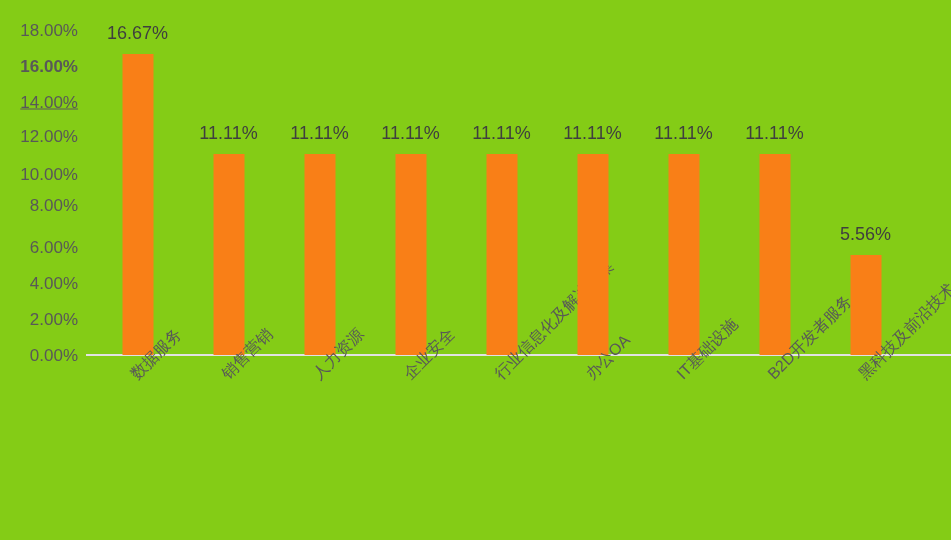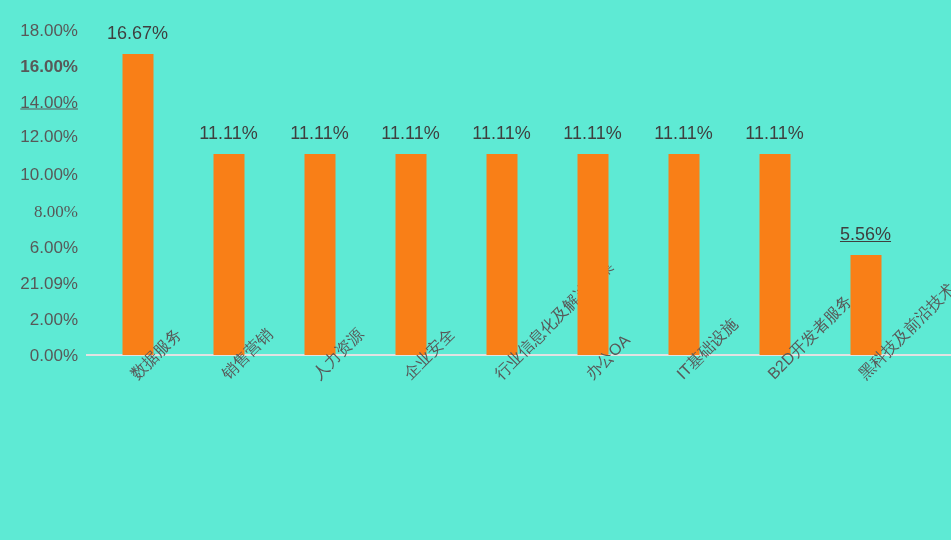--- a/index.html
+++ b/index.html
@@ -11,21 +11,21 @@
     width: 951px;
     height: 540px;
     overflow: hidden;
     font-family: "Liberation Sans", "DejaVu Sans", sans-serif;
   }
 
   #chart-root {
     position: relative;
     width: 951px;
     height: 540px;
-    background: #5eead4;
+    background: #84cc16;
   }
 
   
   .y-axis {
     position: absolute;
     left: 0;
     top: 0;
     width: 86px;
     height: 540px;
   }
@@ -94,23 +94,23 @@
 <body>
 
 <div id="chart-root">
 
   <div class="y-axis">
       <div class="y-tick" style="top: 30px;">18.00%</div>
       <div class="y-tick" style="top: 66.1111px; font-weight: bold;">16.00%</div>
       <div class="y-tick" style="top: 102.222px; text-decoration: underline;">14.00%</div>
       <div class="y-tick" style="top: 136px; padding-left: 24px;">12.00%</div>
       <div class="y-tick" style="top: 174.444px;">10.00%</div>
-      <div class="y-tick" style="top: 211px; font-family: Liberation Serif, serif;">8.00%</div>
+      <div class="y-tick" style="top: 205px;">8.00%</div>
       <div class="y-tick" style="top: 246.667px;">6.00%</div>
-      <div class="y-tick" style="top: 282.778px;">21.09%</div>
+      <div class="y-tick" style="top: 282.778px;">4.00%</div>
       <div class="y-tick" style="top: 318.889px;">2.00%</div>
       <div class="y-tick" style="top: 355px;">0.00%</div>
     </div>
 
   <div class="plot">
     <div class="baseline" style="top: 354px;"></div>
   <div class="bar-slot" style="left: 6px; text-align: right;">
         <div class="bar" style="background: rgb(249, 127, 23); height: 300.986px; top: 54.0139px;"></div>
         <div class="bar-value" style="top: 24.0139px;">16.67%</div>
         <div class="cat-label" style="top: 371px; margin-left: -10px;">数据服务</div>
@@ -145,18 +145,18 @@
         <div class="bar-value" style="top: 124.403px;">11.11%</div>
         <div class="cat-label" style="top: 371px; margin-left: -10px;">IT基础设施</div>
       </div>
       <div class="bar-slot" style="left: 643px;">
         <div class="bar" style="background: rgb(249, 127, 23); height: 200.597px; top: 154.403px;"></div>
         <div class="bar-value" style="top: 124.403px;">11.11%</div>
         <div class="cat-label" style="top: 371px; margin-left: -10px;">B2D开发者服务</div>
       </div>
       <div class="bar-slot" style="left: 734px;">
         <div class="bar" style="background: rgb(249, 127, 23); height: 100.389px; top: 254.611px;"></div>
-        <div class="bar-value" style="top: 224.611px; text-decoration: underline;">5.56%</div>
+        <div class="bar-value" style="top: 224.611px;">5.56%</div>
         <div class="cat-label" style="top: 371px; margin-left: -10px;">黑科技及前沿技术</div>
       </div>
     </div>
 
 </div>
 
 </body></html>

